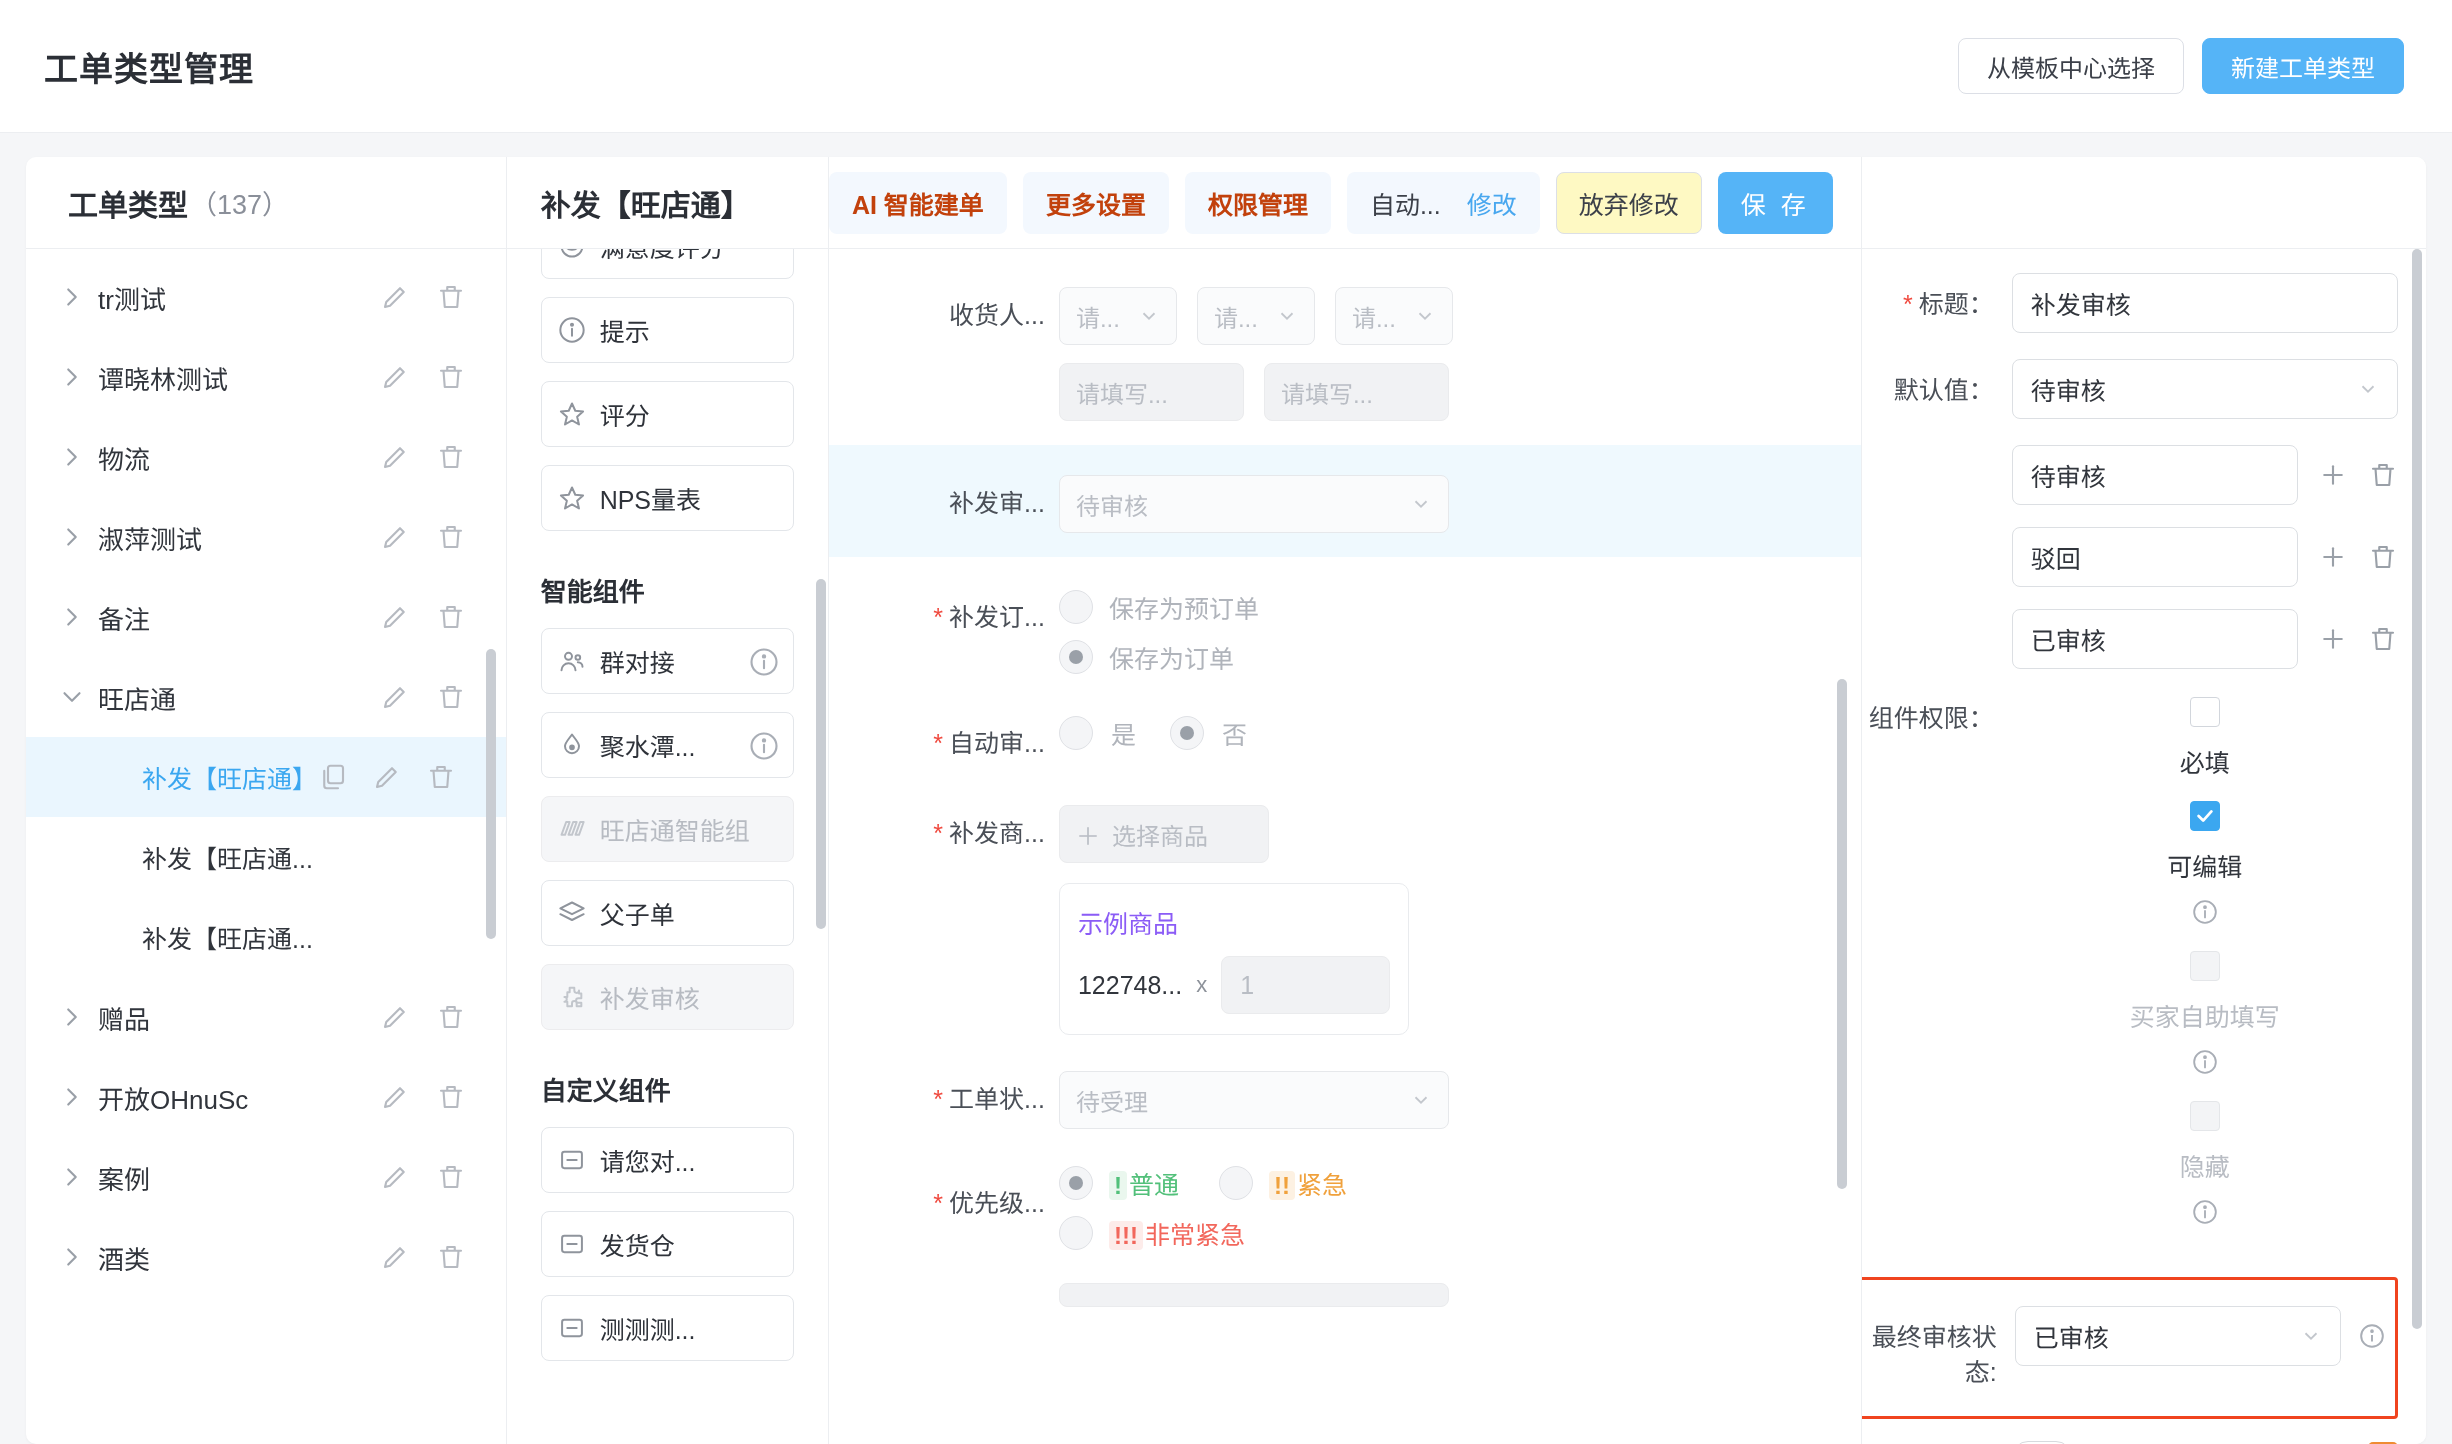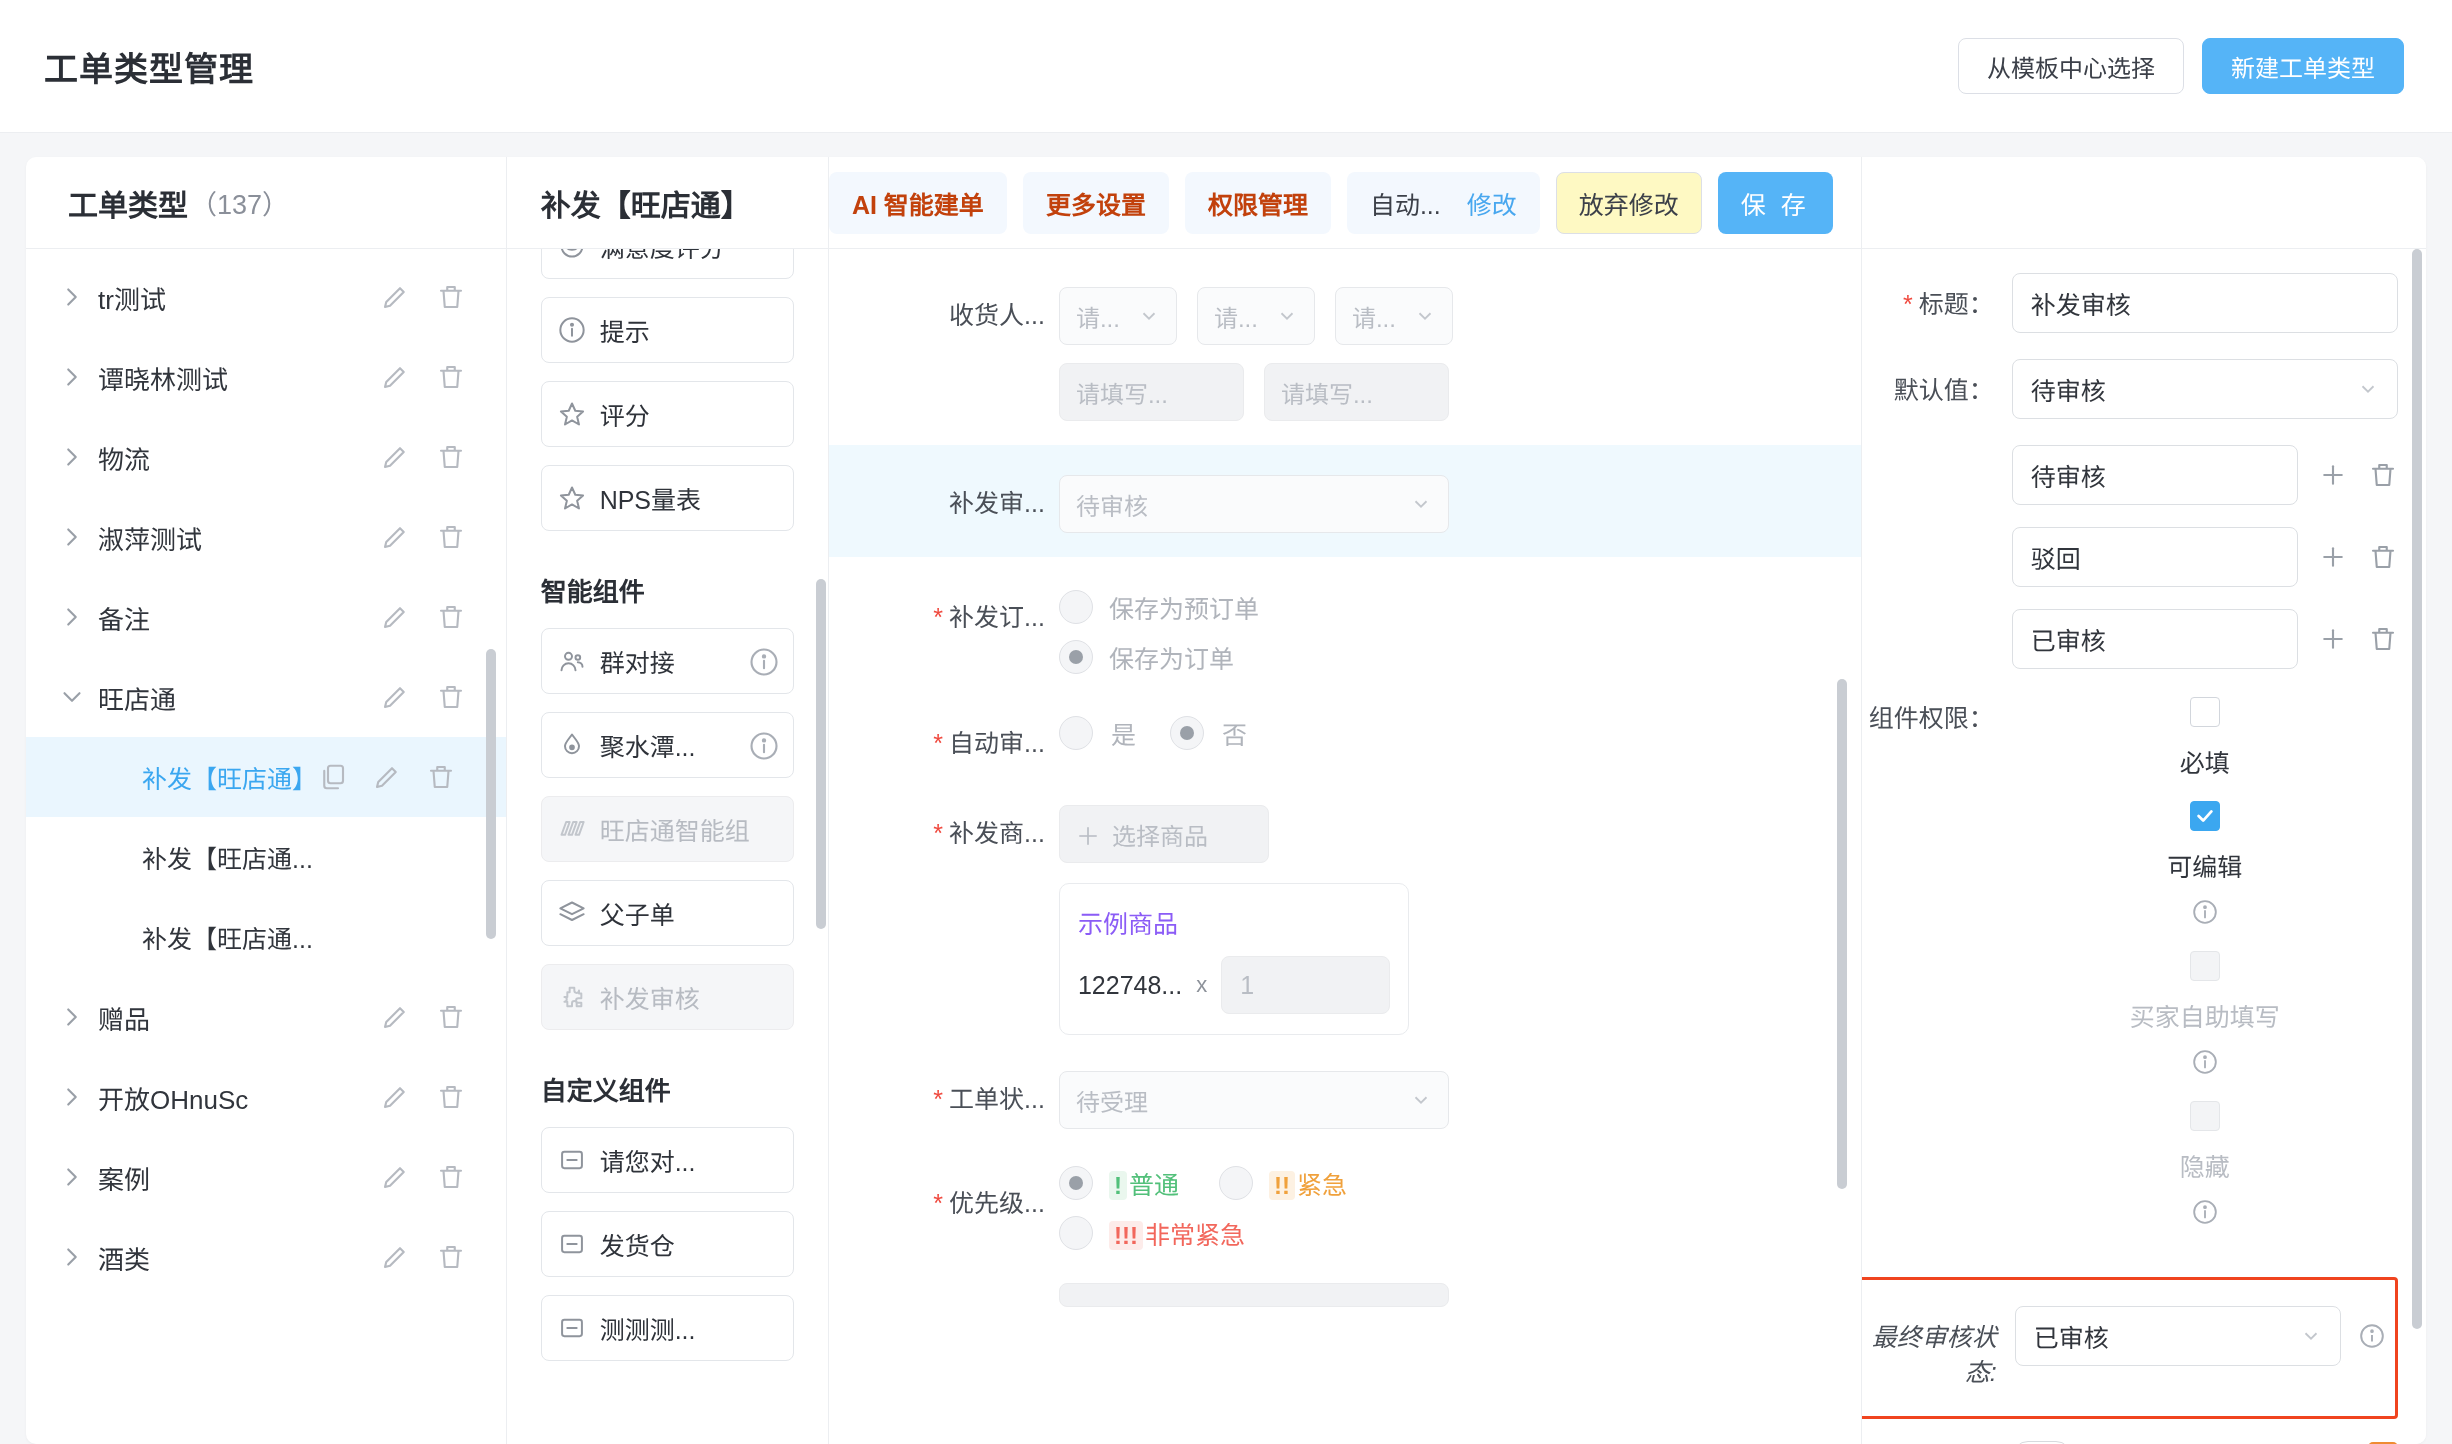--- a/index.html
+++ b/index.html
@@ -813,21 +813,21 @@
                 <span><svg class="info-ic" viewBox="0 0 24 24" fill="none" stroke="currentColor" stroke-width="1.7" stroke-linecap="round" stroke-linejoin="round">
                     <circle cx="12" cy="12" r="10"></circle>
                     <line x1="12" y1="11" x2="12" y2="17"></line>
                     <circle cx="12" cy="7.5" r=".9" fill="currentColor"></circle>
                   </svg></span>
               </div>
             </div>
       </div>
 
       <div class="highlight-box">
-        <div class="plabel" style="padding-top:14px;width:156px;flex:0 0 156px;font-style:italic;">最终审核状态:</div>
+        <div class="plabel" style="padding-top:14px;width:156px;flex:0 0 156px;">最终审核状态:</div>
         <div class="pfield" style="display:flex;align-items:center;gap:18px;">
           <div class="pinput" style="flex:1;">
             <span>已审核</span>
             <svg class="chevd" width="26" height="26" viewBox="0 0 24 24" fill="none" stroke="currentColor" stroke-width="2">
                   <polyline points="6 9 12 15 18 9"></polyline>
                 </svg>
           </div>
           <svg class="info-ic" viewBox="0 0 24 24" fill="none" stroke="currentColor" stroke-width="1.8">
                 <circle cx="12" cy="12" r="10"></circle>
                 <line x1="12" y1="11" x2="12" y2="17"></line>

